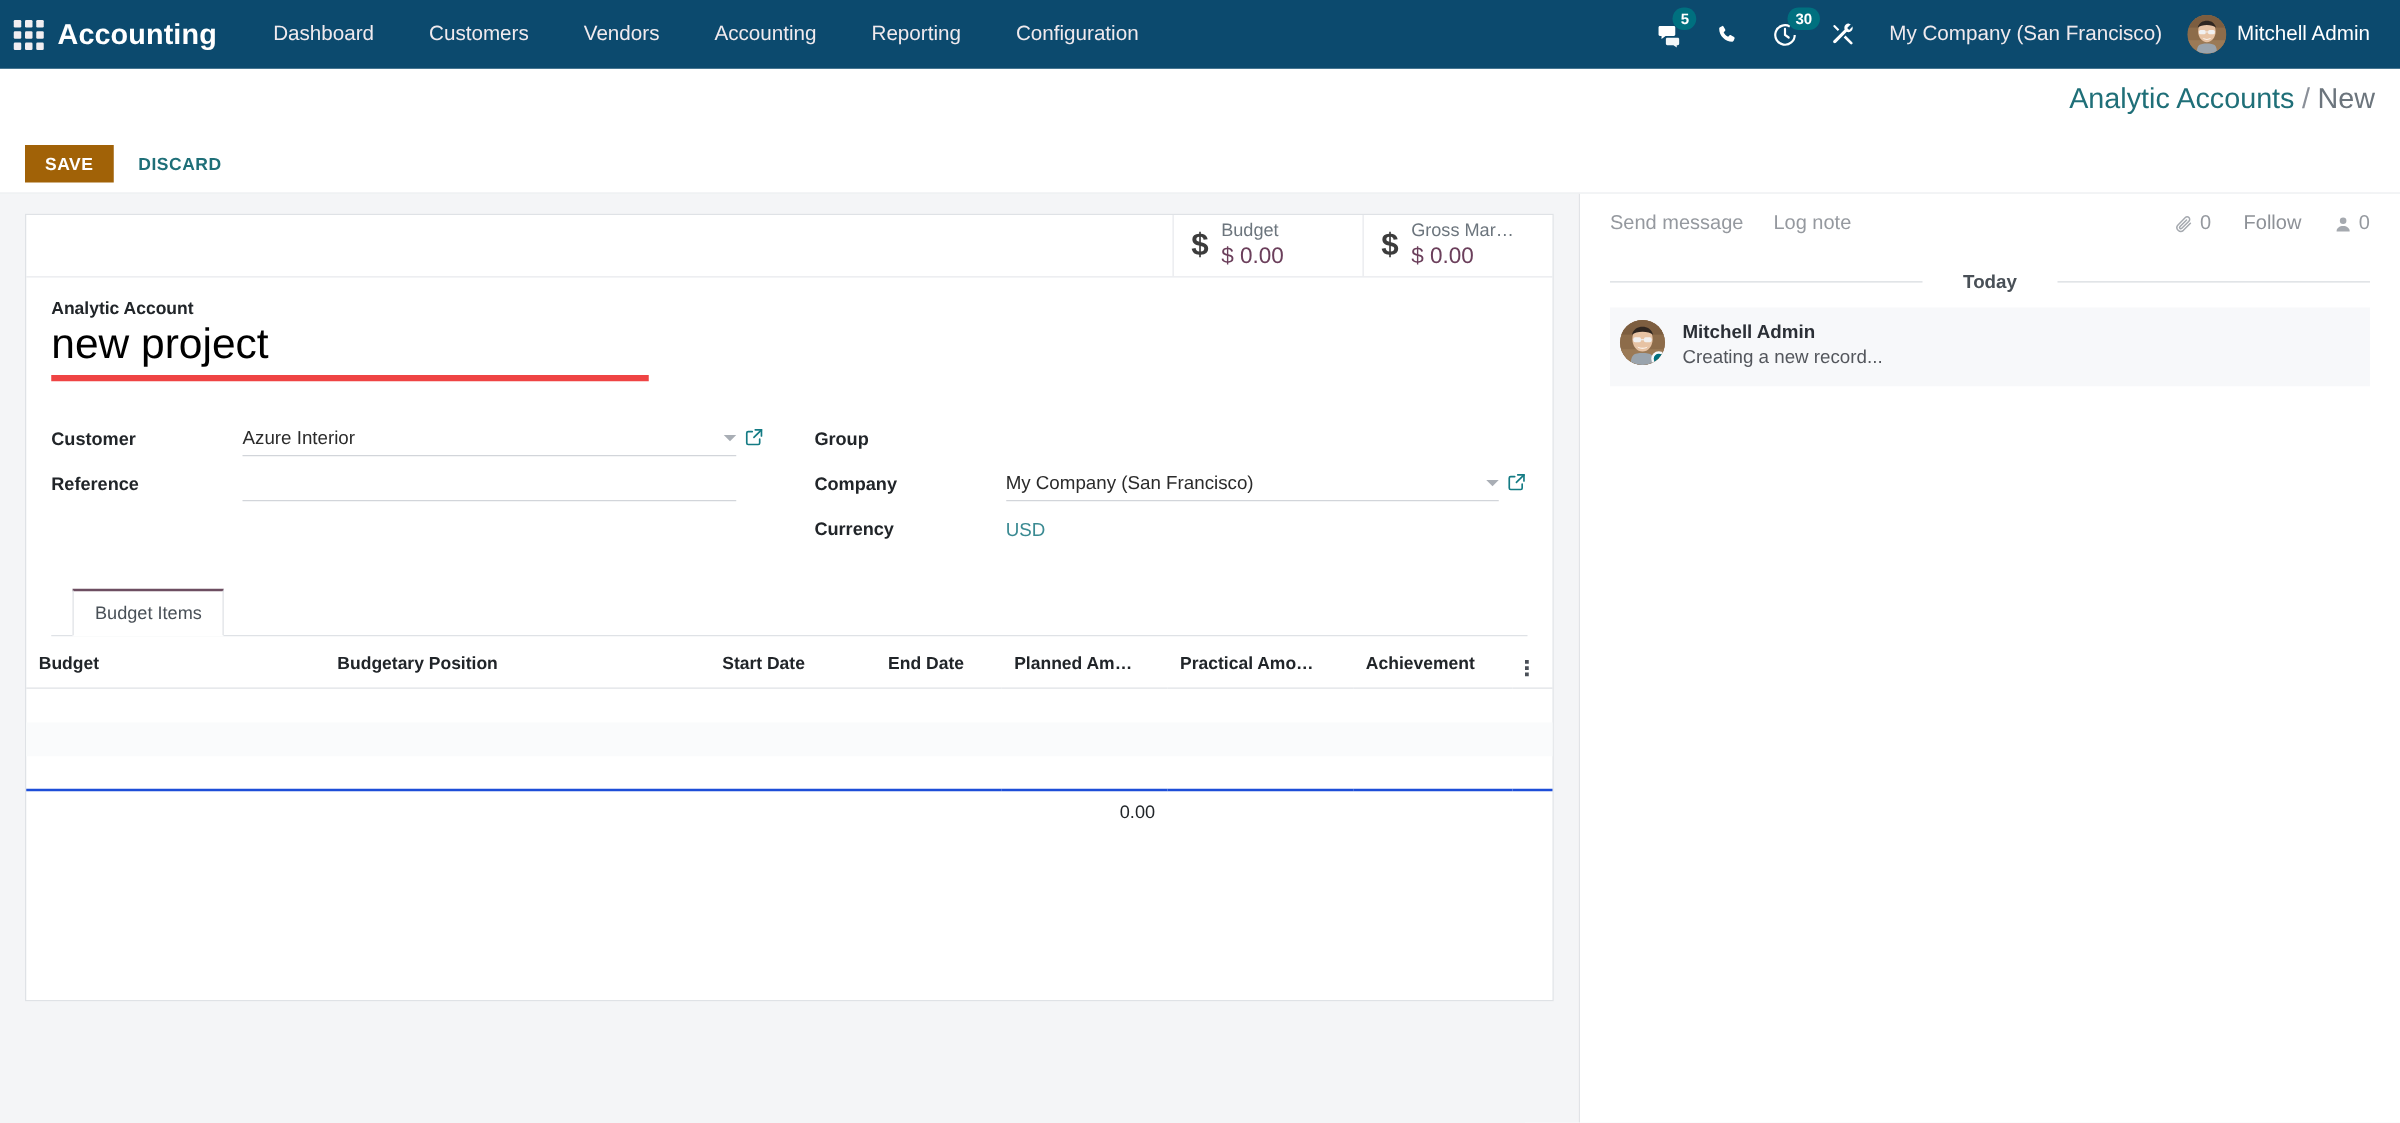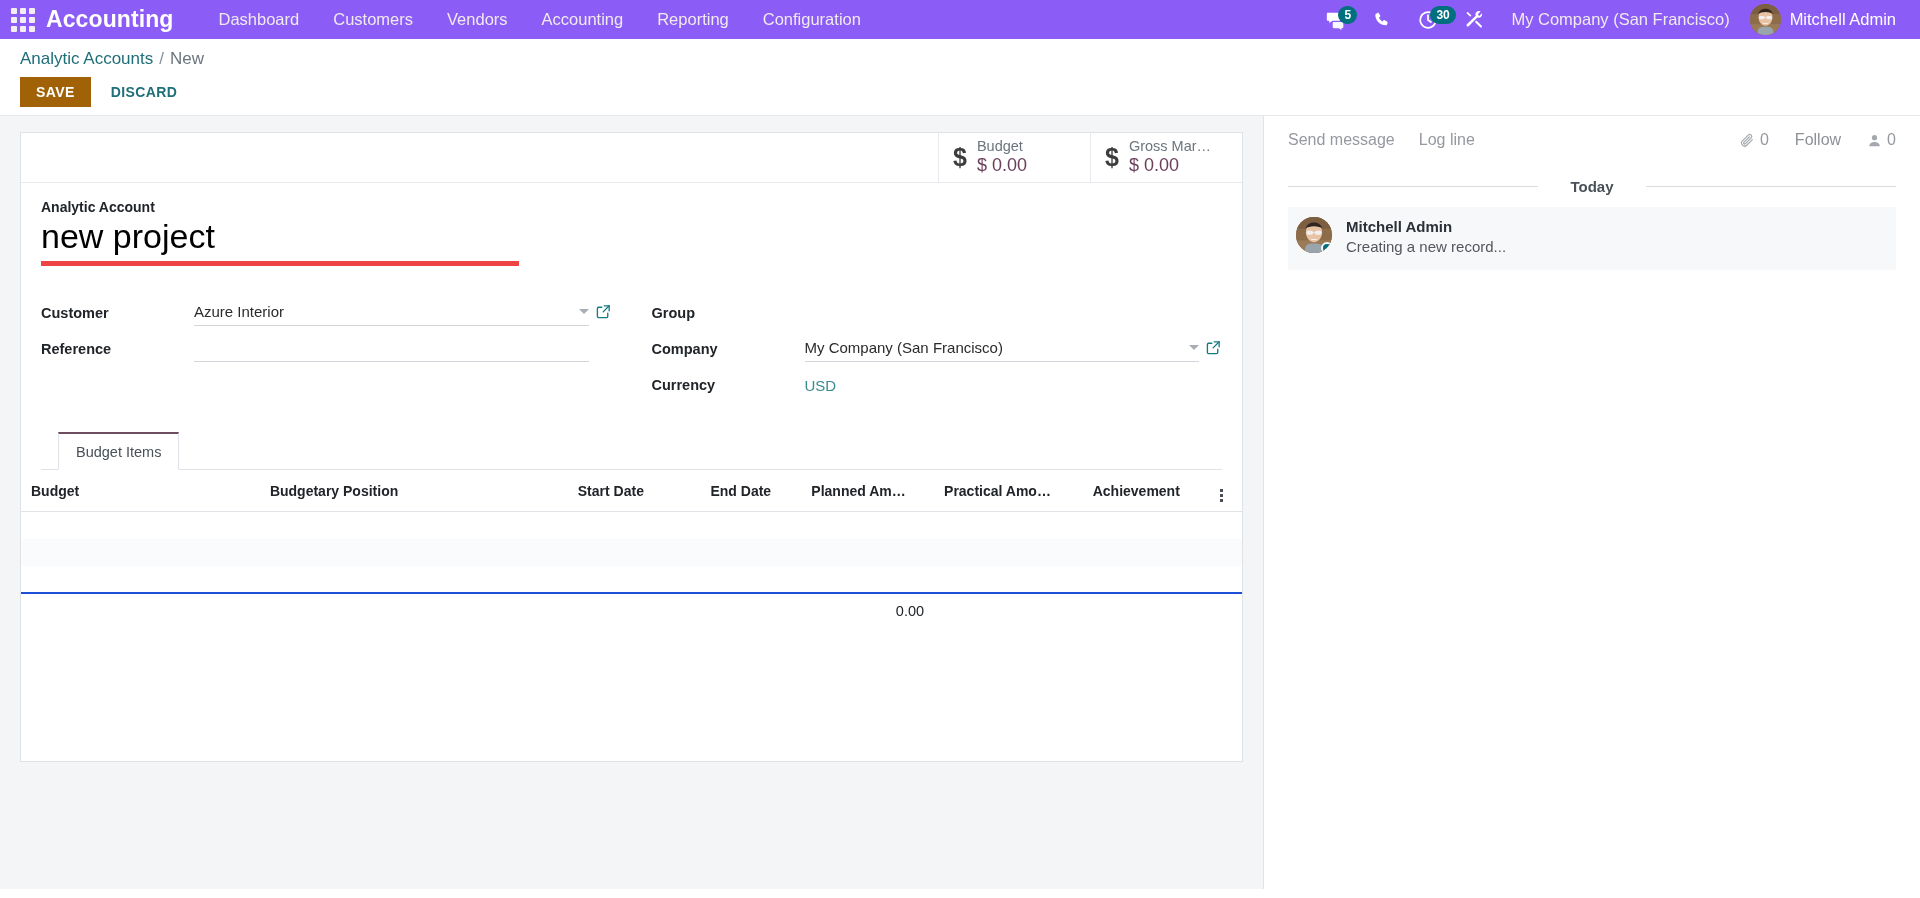--- a/index.html
+++ b/index.html
@@ -6,22 +6,22 @@
   html, body {
     width: 1920px; height: 898px;
     font-family: "Liberation Sans", sans-serif;
     background: #ffffff;
     overflow: hidden;
     color: #212529;
   }
 
   
   .navbar {
-    height: 39px;
-    background: #8b5cf6;
+    height: 55px;
+    background: #0c4a6e;
     display: flex;
     align-items: center;
     color: #ffffff;
     padding: 0 14px 0 10px;
     position: relative;
   }
   .apps-grid {
     width: 26px; height: 26px;
     display: grid;
     grid-template-columns: repeat(3, 6px);
@@ -33,21 +33,21 @@
     margin-right: 10px;
   }
   .apps-grid span { background: #f2eef1; display: block; border-radius: 1px; }
   .brand {
     font-size: 23px;
     font-weight: bold;
     letter-spacing: .1px;
     margin-right: 28px;
     white-space: nowrap;
   }
-  .menu { display: flex; align-items: center; height: 100%; }
+  .menu { display: flex; align-items: center; height: 100%; gap: 10px; }
   .menu-item {
     font-size: 16.5px;
     padding: 0 17px;
     height: 100%;
     display: flex;
     align-items: center;
     color: #f0eaee;
     cursor: pointer;
     white-space: nowrap;
   }
@@ -102,23 +102,23 @@
   
   .face { position: absolute; inset: 0; }
 
   
   .control-panel {
     background: #ffffff;
     padding: 10px 20px 8px 20px;
     border-bottom: 1px solid #e7e9ed;
   }
   .breadcrumb {
-    font-size: 17px;
-    margin-bottom: 8px;
-    display: flex; align-items: baseline; gap: 6px;
+    font-size: 23px;
+    margin-bottom: 24px;
+    display: flex; align-items: baseline; gap: 6px; justify-content: flex-end;
   }
   .bc-link { color: #1f6f78; cursor: pointer; }
   .bc-sep { color: #8a8f98; }
   .bc-current { color: #6c757d; }
   .btn-row { display: flex; align-items: center; gap: 6px; }
   .btn-save {
     background: #a16207;
     color: #ffffff;
     font-size: 14px;
     font-weight: bold;
@@ -583,21 +583,21 @@
           </tr>
         </tfoot>
       </table>
 
     </div>
   </div>
 
   <div class="chatter">
     <div class="chatter-topbar">
       <span class="chatter-btn">Send message</span>
-      <span class="chatter-btn">Log line</span>
+      <span class="chatter-btn">Log note</span>
 
       <div class="chatter-right">
         <span class="chatter-stat">
           <svg width="16" height="16" viewBox="0 0 24 24" fill="none" stroke="#a5a9af" stroke-width="1.8" stroke-linecap="round" aria-hidden="true">
             <path d="M20 11.5l-8.4 8.4a4.6 4.6 0 0 1-6.5-6.5l8.8-8.8a3 3 0 0 1 4.3 4.3l-8.8 8.8a1.5 1.5 0 0 1-2.1-2.1l8.1-8.1"></path>
           </svg>
           <span>0</span>
         </span>
         <span class="follow-btn">Follow</span>
         <span class="chatter-stat">

